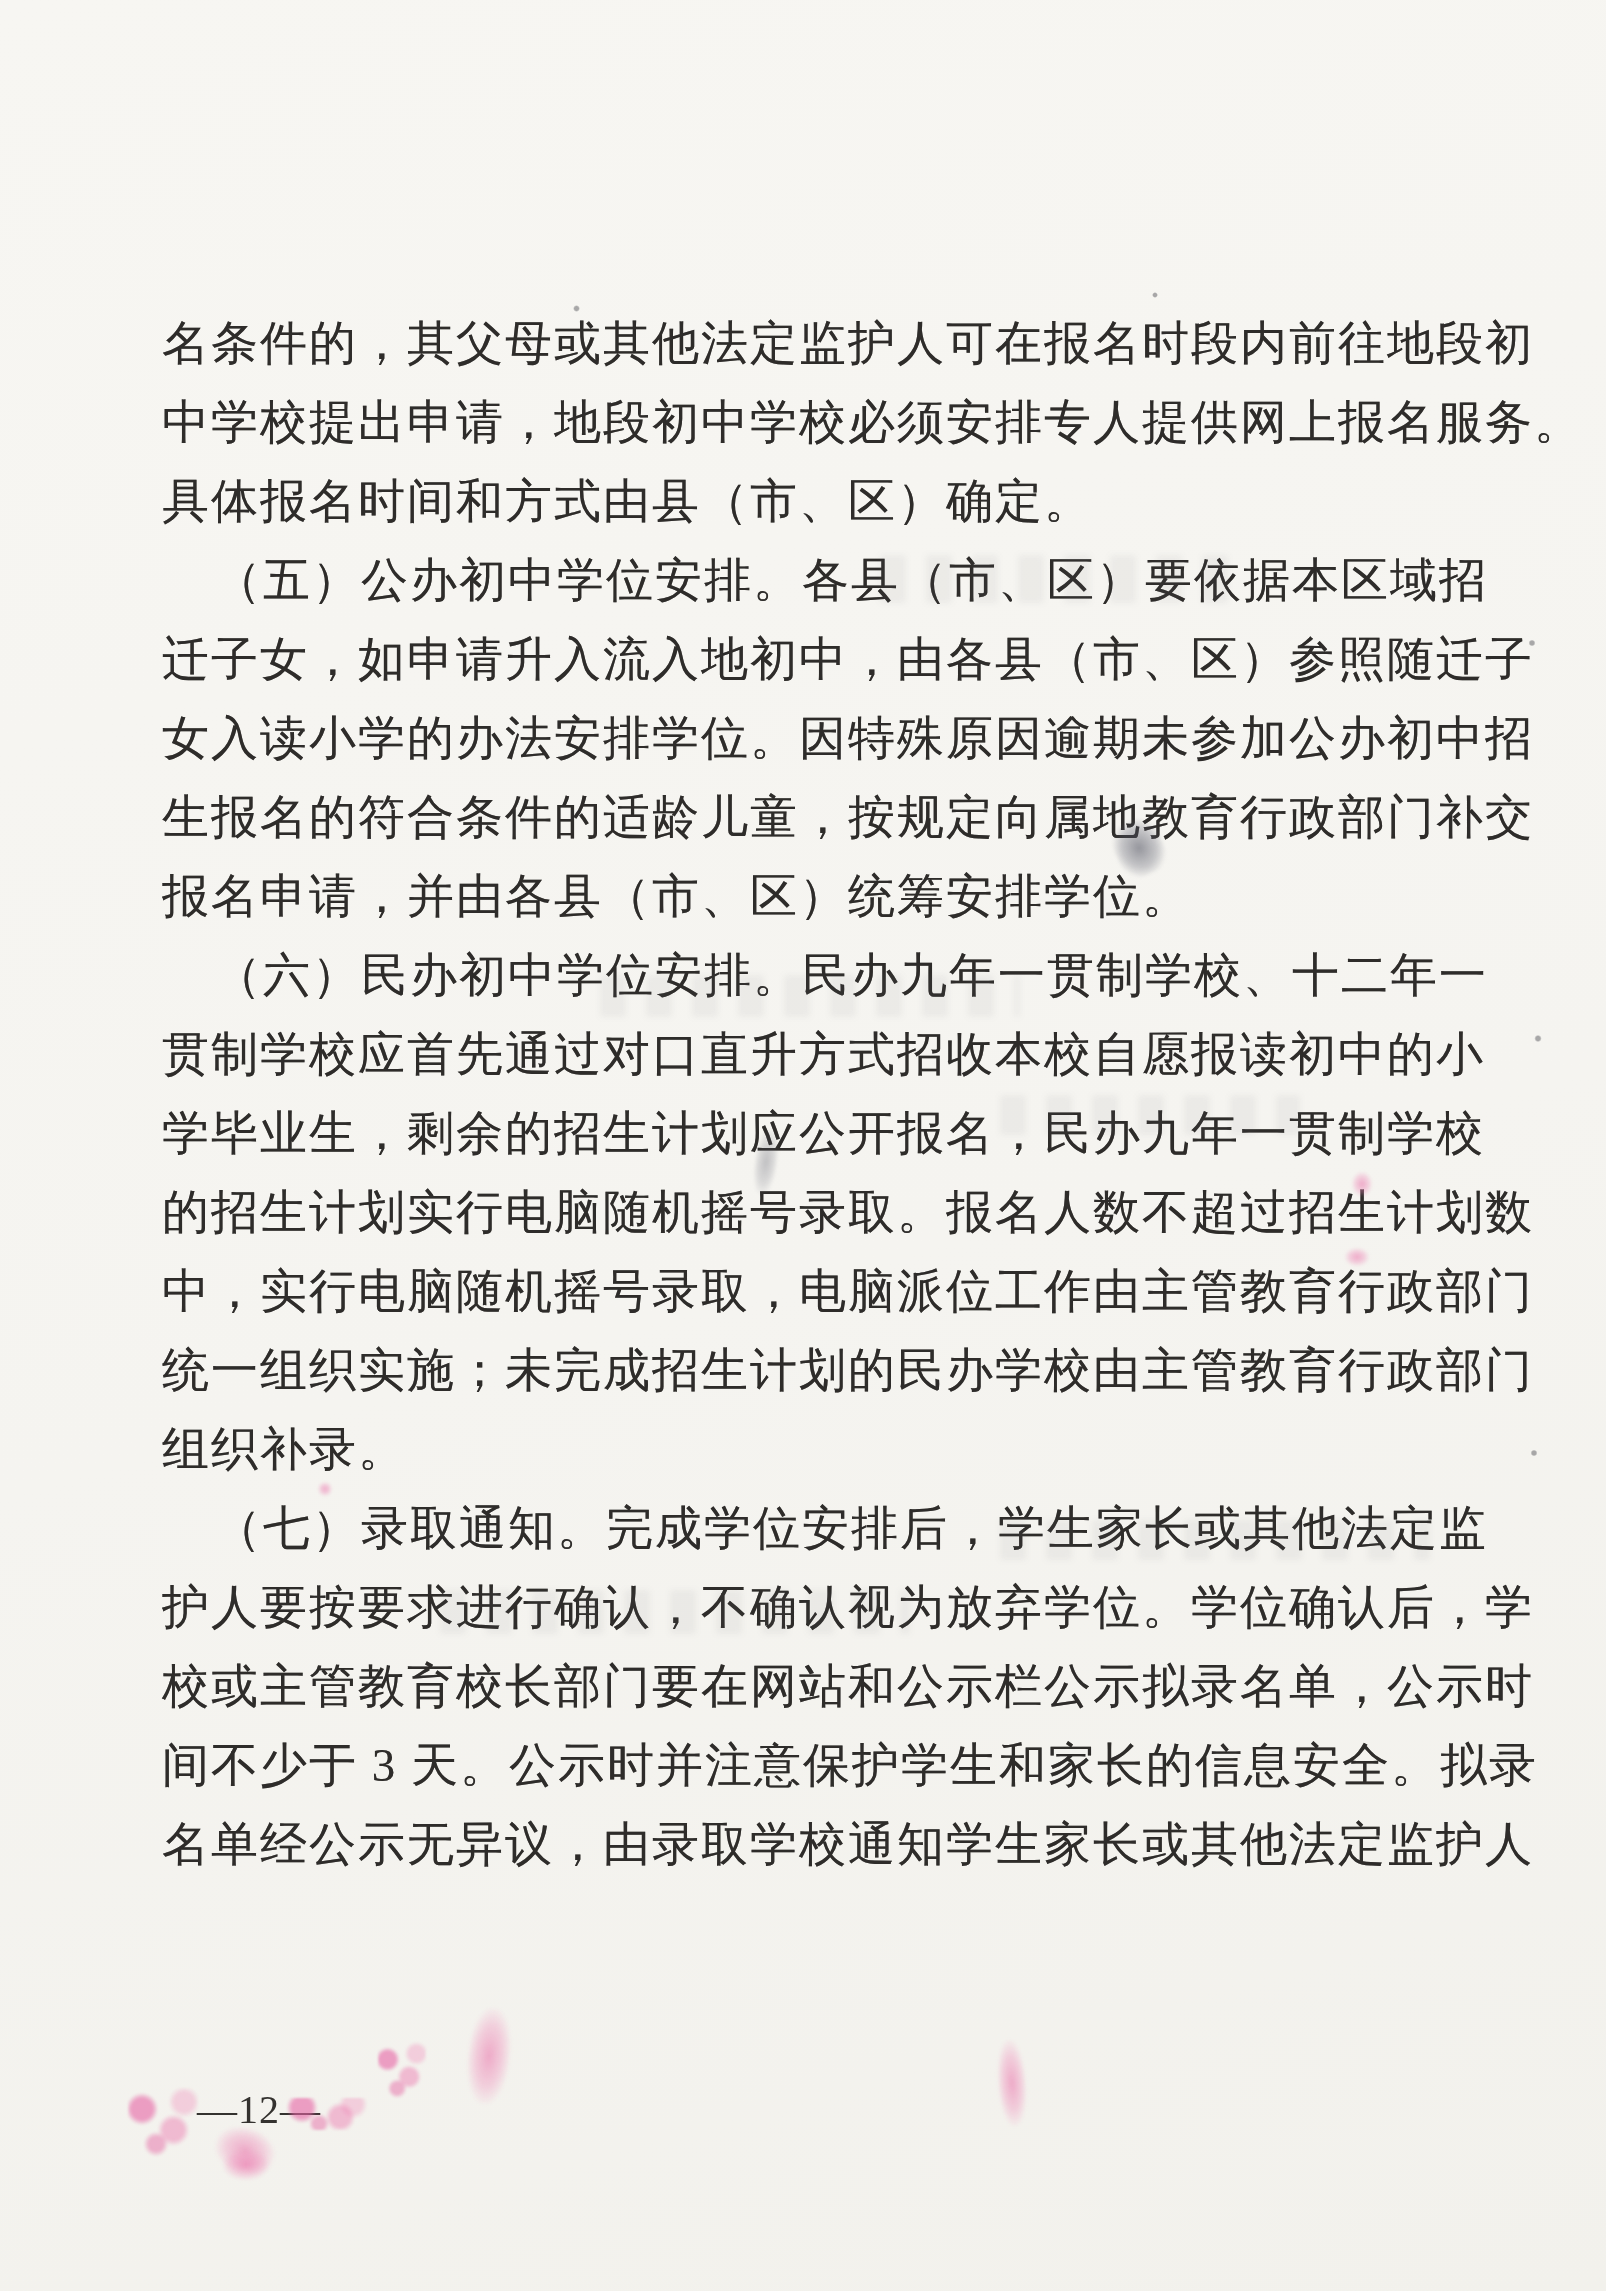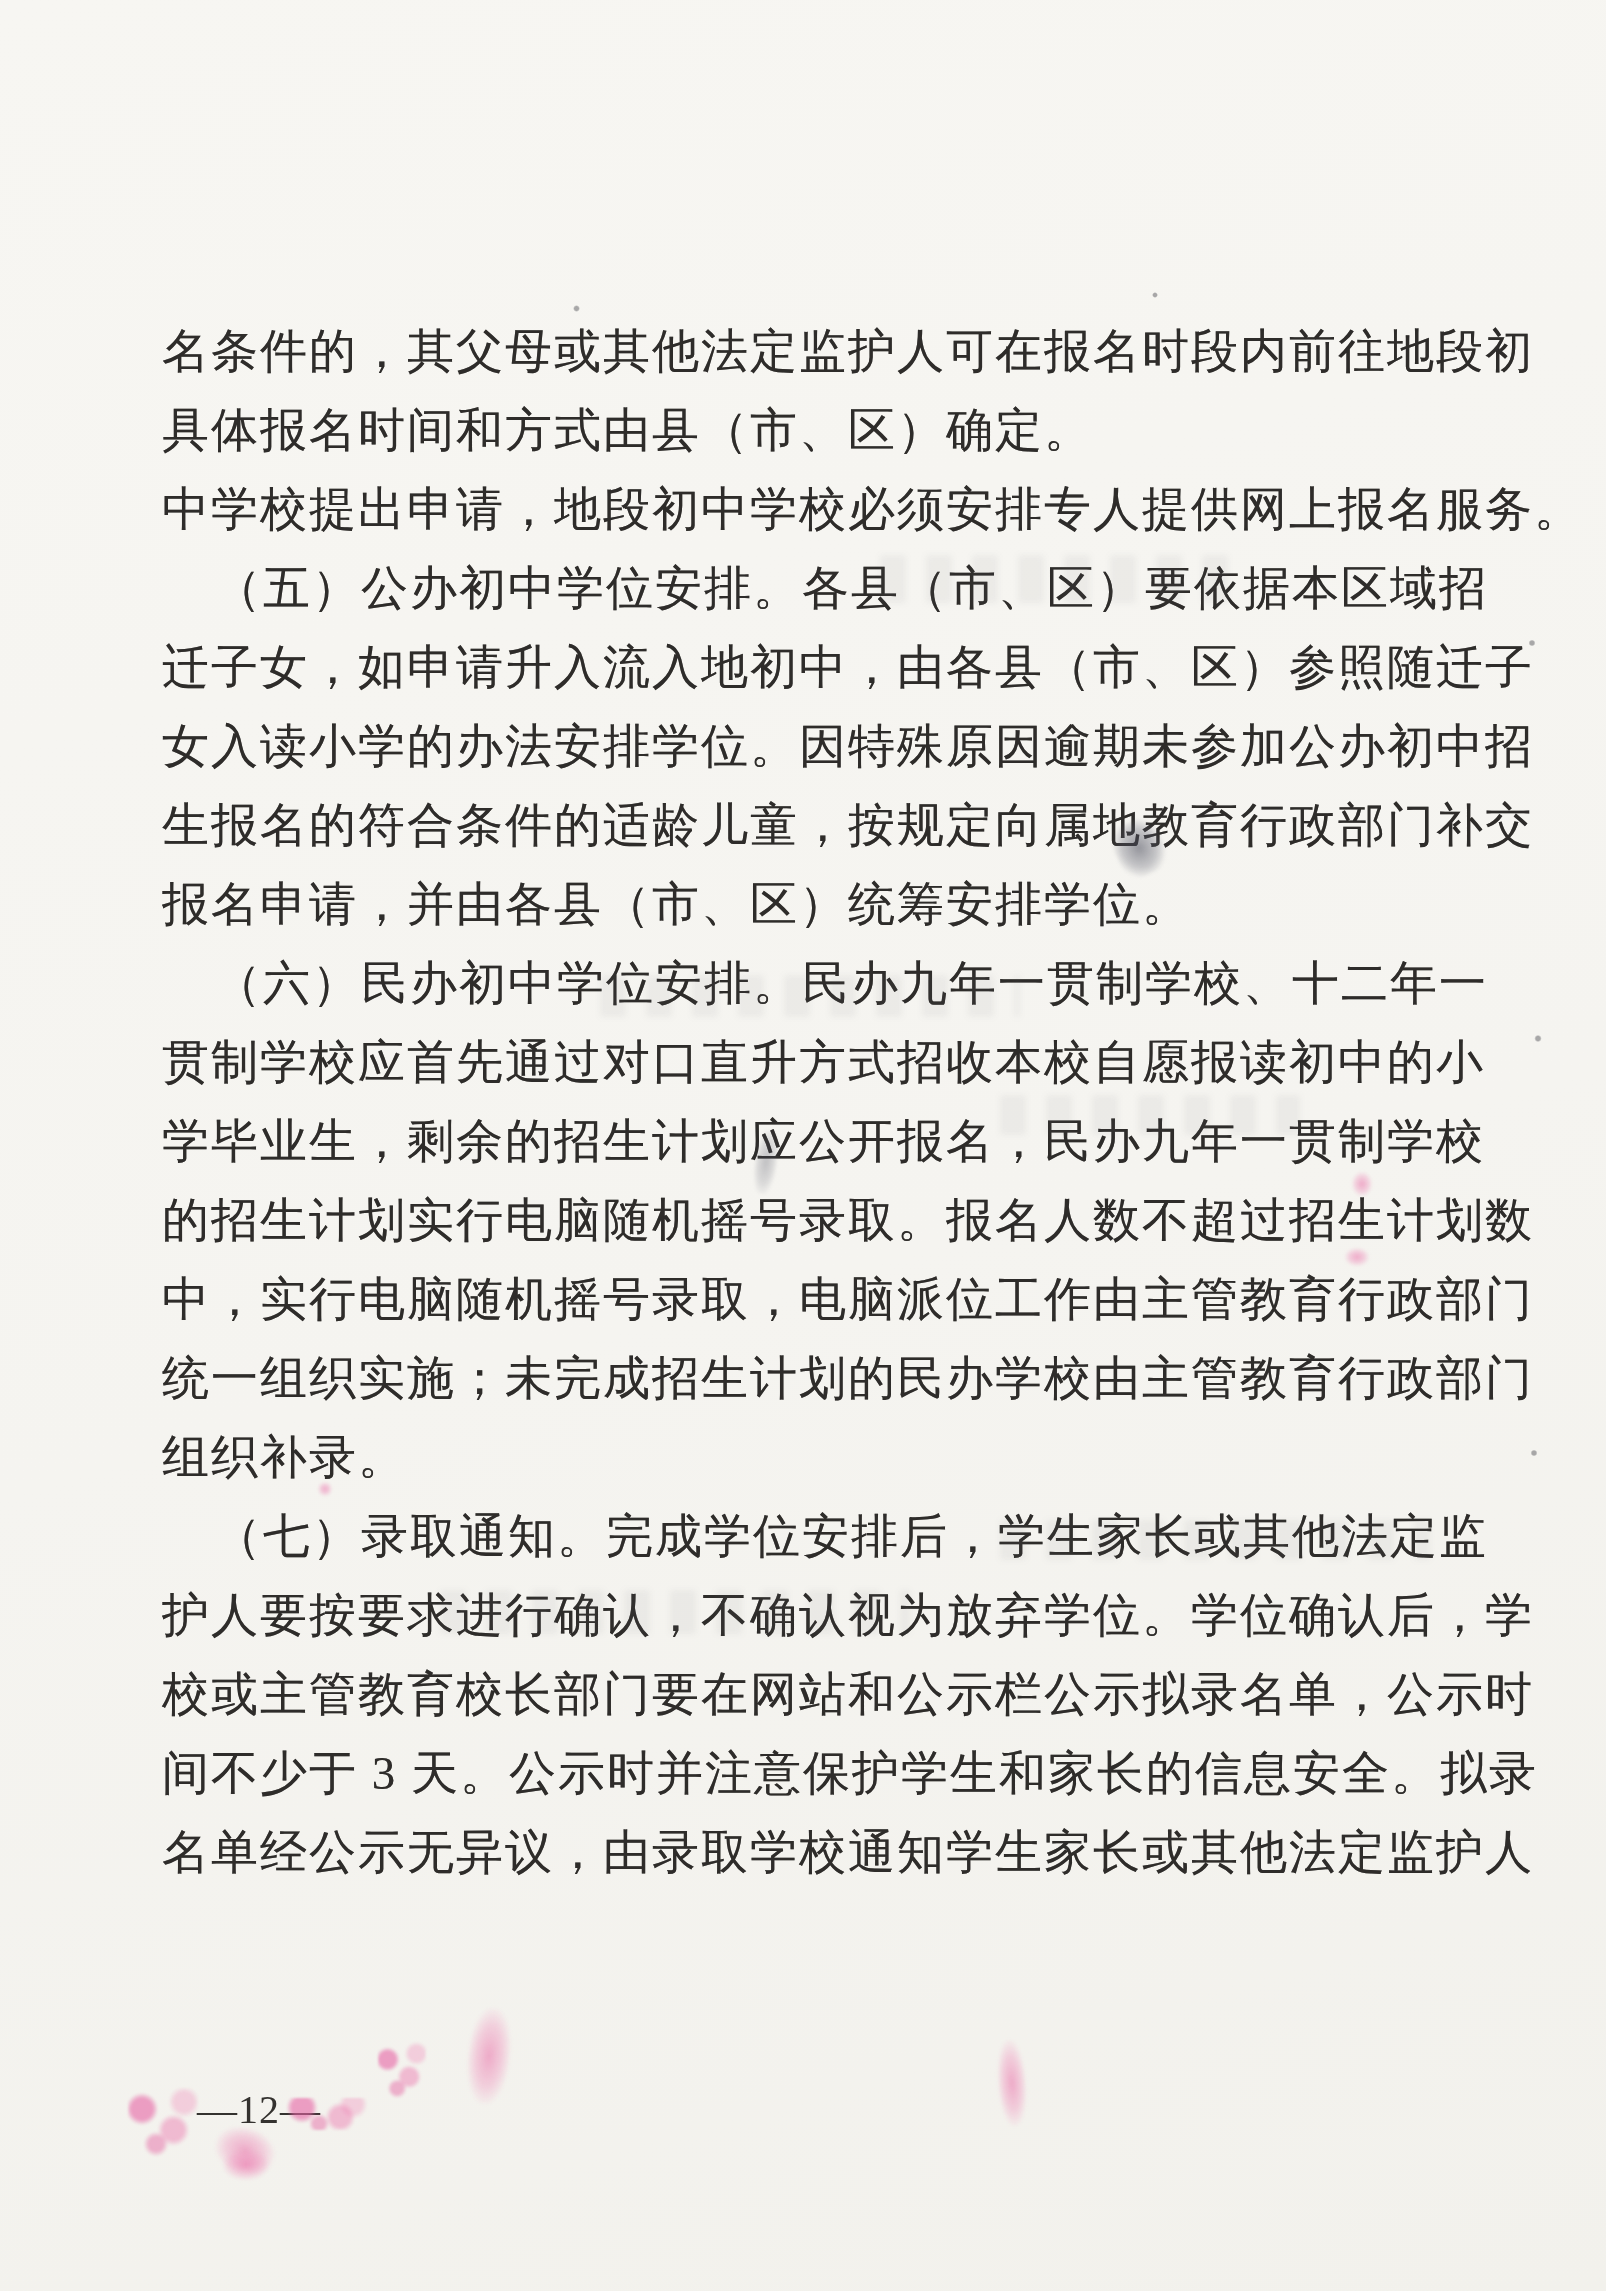--- a/index.html
+++ b/index.html
@@ -5,21 +5,21 @@
   html,body{margin:0;padding:0;background:#888;}
   .paper{
     position:relative;
     width:1606px;height:2291px;
     background:linear-gradient(165deg,#f7f6f2 0%,#f5f4f0 55%,#f2f1ec 100%);
     overflow:hidden;
     font-family:"Liberation Serif","DejaVu Serif",serif;
   }
   .textblock{
     position:absolute;
-    top:312px;left:162px;
+    top:304px;left:162px;
     width:1360px;
     color:#2e2c2a;
   }
   .line{
     height:79px;
     line-height:79px;
     font-size:47px;
     letter-spacing:2px;
     white-space:pre;
     text-shadow:0 0 0.6px rgba(46,44,42,.55);
@@ -60,22 +60,22 @@
     border-radius:50%;
   }
 </style>
 </head>
 <body>
 
 <div class="paper">
 
   <div class="textblock">
     <div class="line">名条件的，其父母或其他法定监护人可在报名时段内前往地段初</div>
+    <div class="line">中学校提出申请，地段初中学校必须安排专人提供网上报名服务。</div>
     <div class="line">具体报名时间和方式由县（市、区）确定。</div>
-    <div class="line">中学校提出申请，地段初中学校必须安排专人提供网上报名服务。</div>
     <div class="line indent">（五）公办初中学位安排。各县（市、区）要依据本区域招</div>
     <div class="line">迁子女，如申请升入流入地初中，由各县（市、区）参照随迁子</div>
     <div class="line">女入读小学的办法安排学位。因特殊原因逾期未参加公办初中招</div>
     <div class="line">生报名的符合条件的适龄儿童，按规定向属地教育行政部门补交</div>
     <div class="line">报名申请，并由各县（市、区）统筹安排学位。</div>
     <div class="line indent">（六）民办初中学位安排。民办九年一贯制学校、十二年一</div>
     <div class="line">贯制学校应首先通过对口直升方式招收本校自愿报读初中的小</div>
     <div class="line">学毕业生，剩余的招生计划应公开报名，民办九年一贯制学校</div>
     <div class="line">的招生计划实行电脑随机摇号录取。报名人数不超过招生计划数</div>
     <div class="line">中，实行电脑随机摇号录取，电脑派位工作由主管教育行政部门</div>

